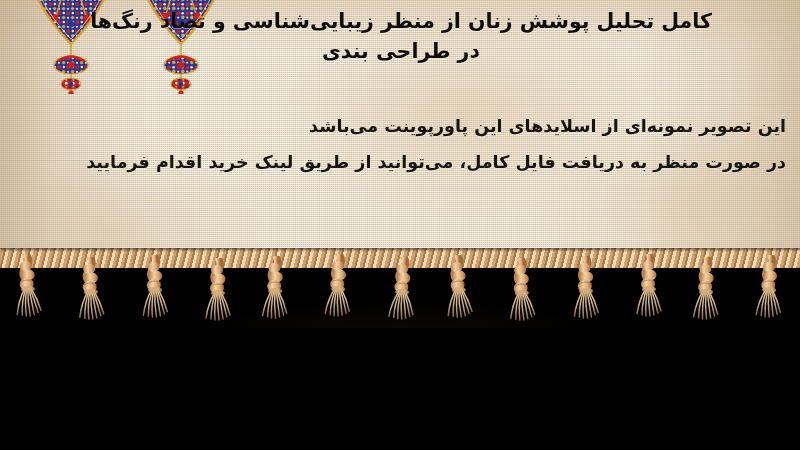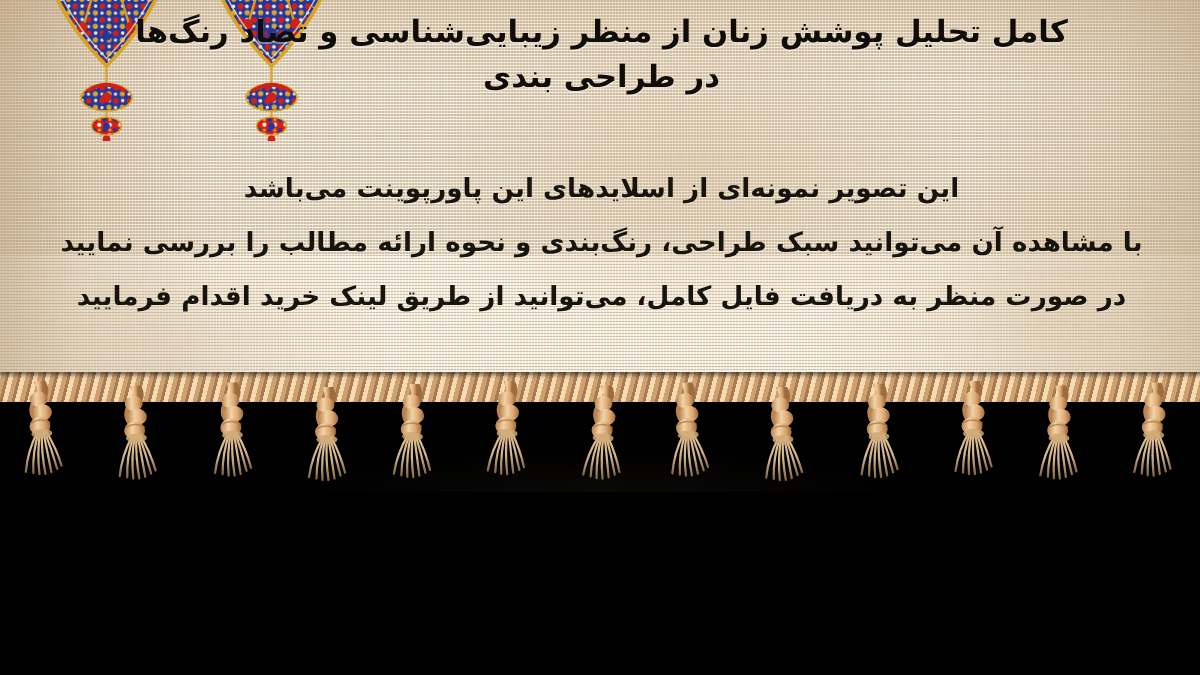--- a/index.html
+++ b/index.html
@@ -61,21 +61,21 @@
     color:#100d09;
     font-size:20.5px;font-weight:bold;line-height:30px;
     letter-spacing:0px;
     text-shadow:0 1px 0 rgba(255,255,255,.35);
   }
   .title .l1{display:block;}
   .title .l2{display:block;}
 
   .body-text{
     position:absolute;top:108px;left:16px;width:770px;
-    text-align:center;
+    text-align:right;
     color:#17130d;
     font-size:17.5px;font-weight:bold;line-height:36px;
     text-shadow:0 1px 0 rgba(255,255,255,.30);
   }
   .body-text span{display:block;white-space:nowrap;}
 
   
   .fringe-band{
     position:absolute;left:0;bottom:0;width:800px;height:80px;
     background:
@@ -269,21 +269,20 @@
 
   <div class="text-layer">
 
     <div class="title">
       <span class="l1">کامل تحلیل پوشش زنان از منظر زیبایی‌شناسی و تضاد رنگ‌ها</span>
       <span class="l2">در طراحی بندی</span>
     </div>
 
     <div class="body-text">
       <span>این تصویر نمونه‌ای از اسلایدهای این پاورپوینت می‌باشد</span>
-      <span>با مشاهده آن می‌توانید سبک طراحی، رنگ‌بندی و نحوه ارائه مطالب را بررسی نمایید</span>
       <span>در صورت منظر به دریافت فایل کامل، می‌توانید از طریق لینک خرید اقدام فرمایید</span>
     </div>
   </div>
 
   <div class="fringe-band">
     <div class="cloth-edge"></div>
     <div class="cord"></div>
     <div id="tassel-row">
         <div class="tassel" style="left: 13.7692px; transform: translate(-3px, 0px) rotate(-3deg);"><svg viewBox="0 0 34 74" width="34" height="74" aria-hidden="true">
             <defs>

